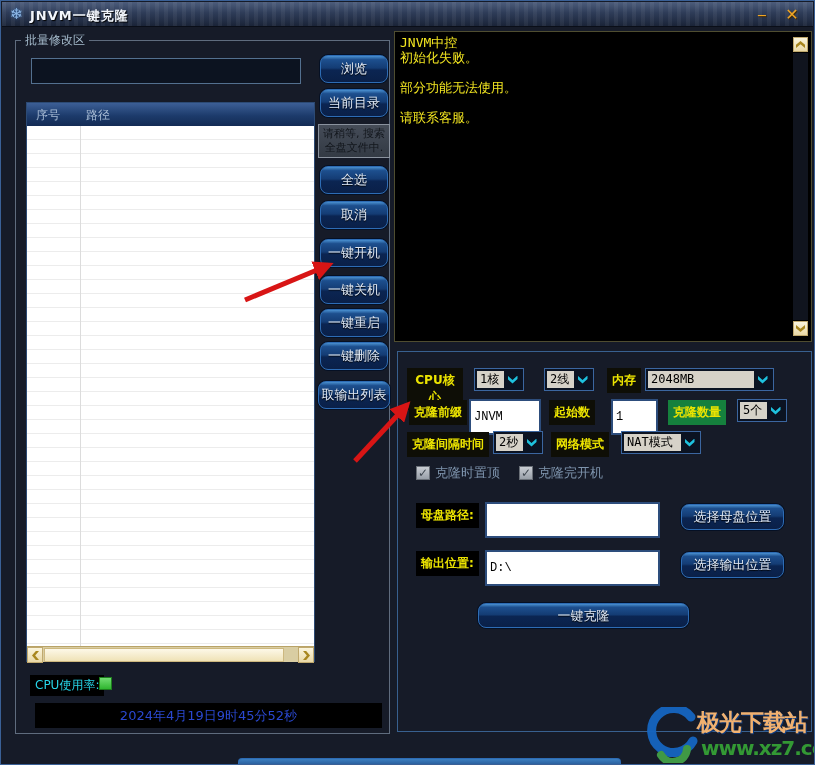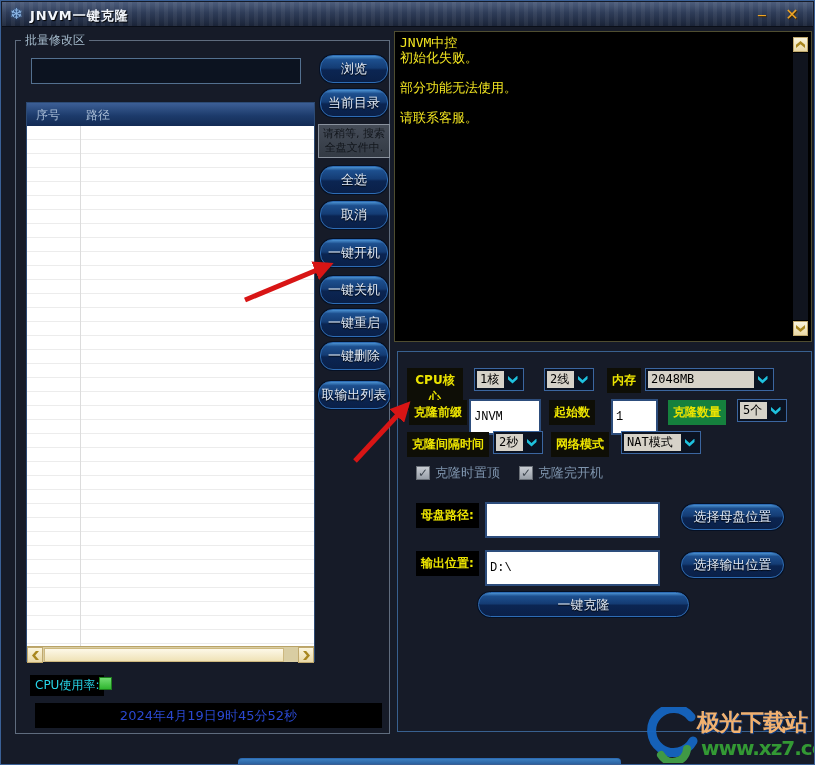--- a/index.html
+++ b/index.html
@@ -38,21 +38,21 @@
   .chev{display:block;width:10px;height:8px;background:#1ec2de;clip-path:polygon(0 0,50% 55%,100% 0,100% 45%,50% 100%,0 45%);}
   .chev.gold{background:#a8861e;width:9px;height:7px;}
   .rot-up{transform:rotate(180deg);}.rot-left{transform:rotate(90deg);}.rot-right{transform:rotate(-90deg);}
 
   
   .cpu-chip{position:absolute;left:14px;top:634px;background:#000;color:#27d5e8;font-size:12px;padding:2px 5px;}
   .cpu-led{position:absolute;left:83px;top:636px;width:13px;height:13px;background:linear-gradient(180deg,#72dd72,#2fb52f);border:1px solid #1d7d1d;}
   .timebar{position:absolute;left:19px;top:662px;width:347px;height:25px;background:#000;color:#2a48d0;font-size:13px;text-align:center;line-height:25px;}
 
   
-  .btn{position:absolute;width:68px;height:28px;border:1px solid #2d6cb5;border-radius:13px;cursor:pointer;
+  .btn{position:absolute;width:68px;height:28px;border:1px solid #2d6cb5;border-radius:8px;cursor:pointer;
     background:linear-gradient(180deg,#4a90d0 0%,#1d4f8e 14%,#143c74 46%,#0b2552 54%,#0a2048 100%);
     color:#e2ebf7;font-size:13px;text-align:center;line-height:26px;text-shadow:0 1px 1px #000;
     box-shadow:0 0 0 1px #051024;}
   .busy{position:absolute;left:302px;top:83px;width:72px;height:34px;background:linear-gradient(180deg,#454c58,#333a44);
     border:1px solid #8a929e;color:#12161c;font-size:11px;line-height:1.3;text-align:center;padding-top:2px;}
 
   
   .console{position:absolute;left:393px;top:30px;width:418px;height:311px;background:#000;border:1px solid #4f4d30;}
   .console-text{position:absolute;left:5px;top:3px;right:20px;color:#f2e520;font-size:13px;line-height:15px;
     font-family:"DejaVu Sans Mono","Liberation Mono",monospace;white-space:pre-line;}
@@ -66,21 +66,21 @@
   .dd-field{height:17px;flex:1;background:#d6d2c8;color:#000;font-size:12px;line-height:17px;padding-left:3px;
     font-family:"DejaVu Sans Mono","Liberation Mono",monospace;overflow:hidden;}
   .dd-btn{width:17px;height:17px;display:flex;align-items:center;justify-content:center;background:#0b1322;}
   .winput{position:absolute;height:36px;background:#fff;border:2px solid #2d4d7c;color:#000;font-size:12px;padding:0 3px;outline:none;
     font-family:Liberation Mono, monospace;}
   .cbx{position:absolute;display:flex;align-items:center;gap:5px;cursor:pointer;}
   .cb-box{width:14px;height:14px;background:linear-gradient(180deg,#c9cdd3,#989fa8);border:1px solid #6a7078;
     color:#3f4750;font-size:12px;font-weight:bold;line-height:13px;text-align:center;}
   .cb-label{color:#7e94ad;font-size:13px;}
   .btn-wide{width:103px;height:26px;line-height:24px;}
-  .btn-clone{width:211px;height:25px;line-height:23px;}
+  .btn-clone{width:211px;height:25px;line-height:23px;margin-top:11px;}
 
   
   .partial-btn{position:absolute;left:237px;top:757px;width:383px;height:10px;border:1px solid #2d6cb5;border-bottom:none;
     border-radius:4px 4px 0 0;background:linear-gradient(180deg,#3c7fc0,#1d4a85);}
 
   
   .wm{position:absolute;left:646px;top:698px;width:166px;height:64px;opacity:.95;}
   .wm-name{position:absolute;left:50px;top:8px;font-size:23px;font-weight:bold;color:#fdba74;letter-spacing:-1px;text-shadow:1px 1px 0 #0c3a80;}
   .wm-url{position:absolute;left:54px;top:37px;font-size:20px;font-weight:bold;color:#35a035;letter-spacing:-1px;}
 

